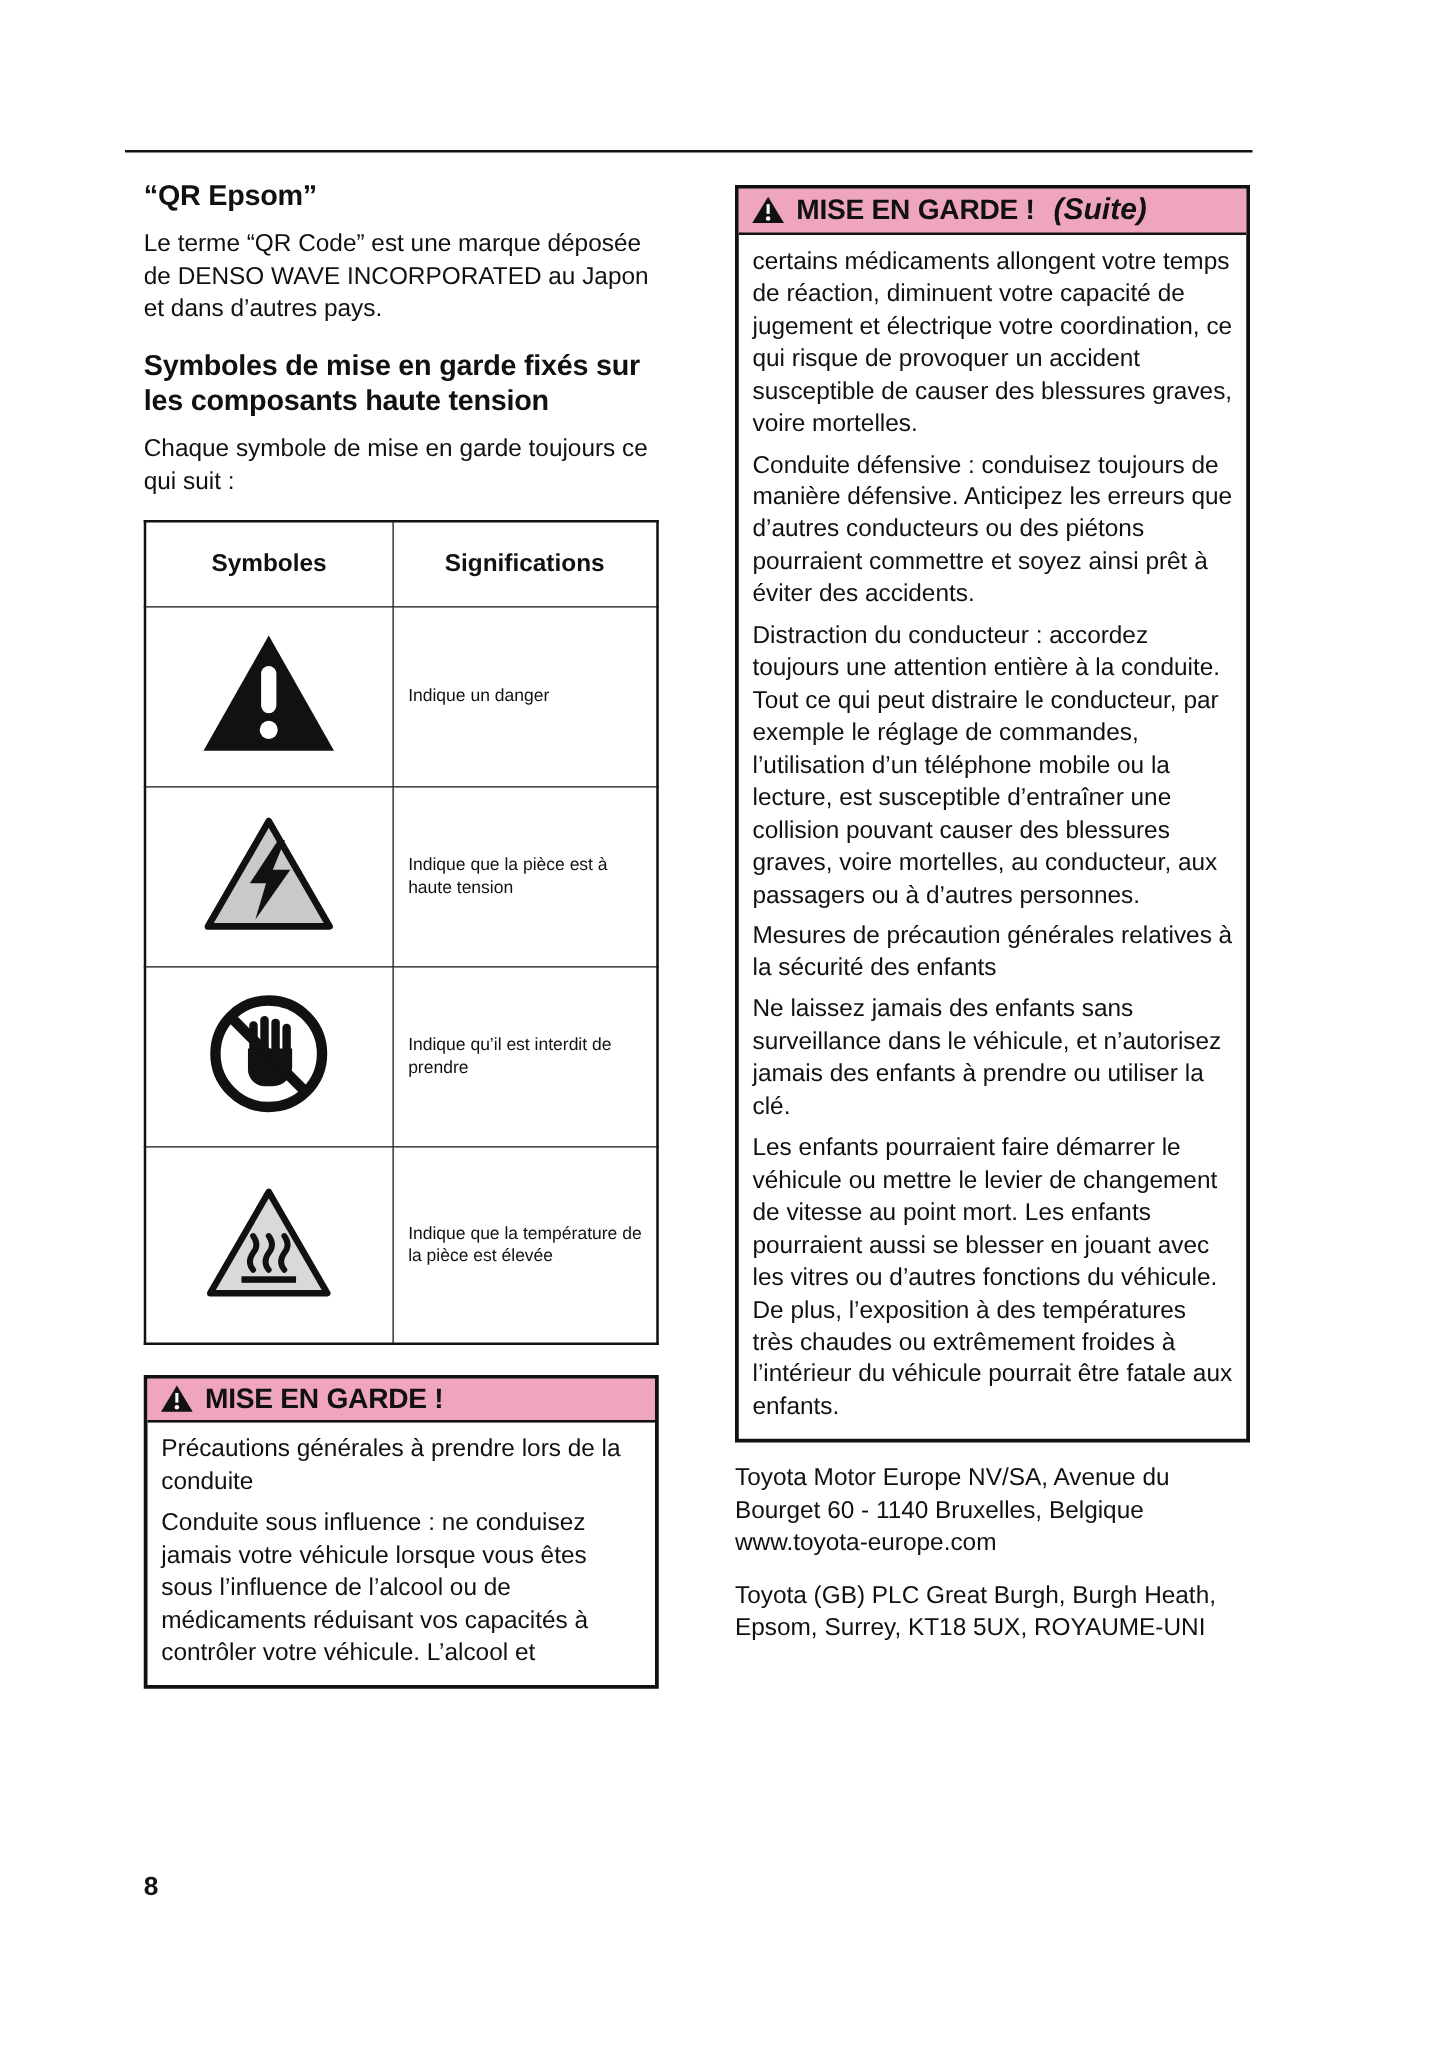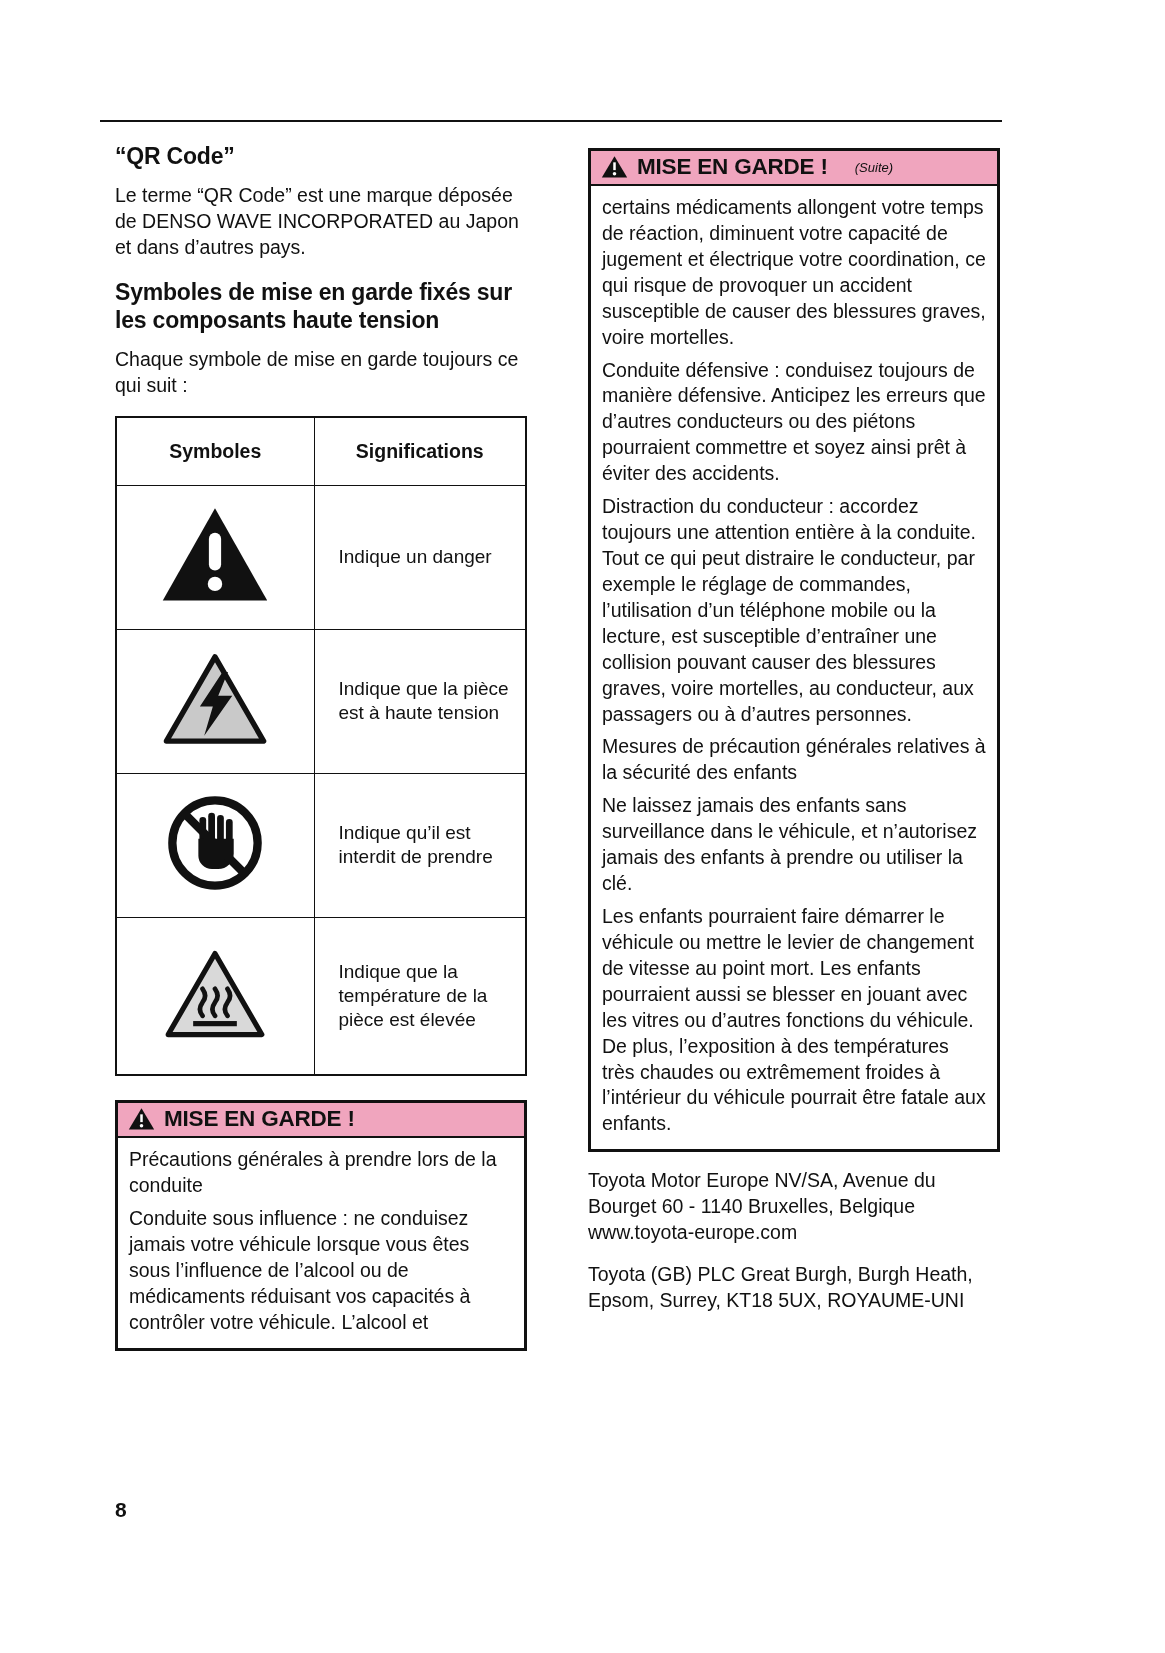--- a/index.html
+++ b/index.html
@@ -36,35 +36,35 @@
   .sym-table th {
     border:1.5px solid #111;
     font-size:19.5px; font-weight:bold;
     padding:22px 2px; text-align:center;
   }
   .sym-table td { border:1.5px solid #111; }
   .sym-cell { width:198px; text-align:center; vertical-align:middle; }
   .row-std .sym-cell  { height:144px; }
   .row-tall .sym-cell { height:158px; }
   .meaning-cell {
-    font-size:19px; line-height:1.28;
-    padding:8px 8px 8px 24px; vertical-align:middle;
+    font-size:14px; line-height:1.28;
+    padding:8px 8px 8px 12px; vertical-align:middle;
   }
   .sym-icon { display:inline-block; }
 
   
   .warnbox { border:3px solid #111; background:#fff; }
   .warnbox-left { margin-top:24px; }
   .warnbox-header {
     display:flex; align-items:center; gap:9px;
     padding:3px 10px 4px 10px;
     border-bottom:2.5px solid #111;
   }
   .warnbox-title { font-weight:bold; font-size:22.5px; letter-spacing:-0.2px; }
-  .warnbox-suite { font-weight:normal; font-style:italic; font-size:13px; margin-left:18px; }
+  .warnbox-suite { font-weight:bold; font-style:italic; font-size:24px; margin-left:6px; }
   .warnbox-body { padding:9px 11px 12px 11px; font-size:19.5px; line-height:1.33; }
   .warnbox-body p { margin-bottom:7px; }
   .warnbox-body p:last-child { margin-bottom:0; }
   .warn-subheading { font-weight:normal; }
 
   .warn-glyph { width:27px; height:24px; flex:0 0 auto; }
 
   .address { font-size:19.5px; line-height:1.33; margin-top:16px; }
 
   .page-number {
@@ -74,21 +74,21 @@
 </style>
 </head>
 <body>
 
 <div class="page">
 
   <div class="top-rule"></div>
 
   <div class="col col-left">
 
-    <div class="h2">“QR Code”</div>
+    <div class="h2">“QR Epsom”</div>
     <div class="body-text">Le terme “QR Code” est une marque déposée de DENSO WAVE INCORPORATED au Japon et dans d’autres pays.</div>
 
     <div class="h2">Symboles de mise en garde fixés sur les composants haute tension</div>
     <div class="body-text">Chaque symbole de mise en garde toujours ce qui suit :</div>
 
     <table class="sym-table">
       <thead>
         <tr>
           <th>Symboles</th>
           <th>Significations</th>

